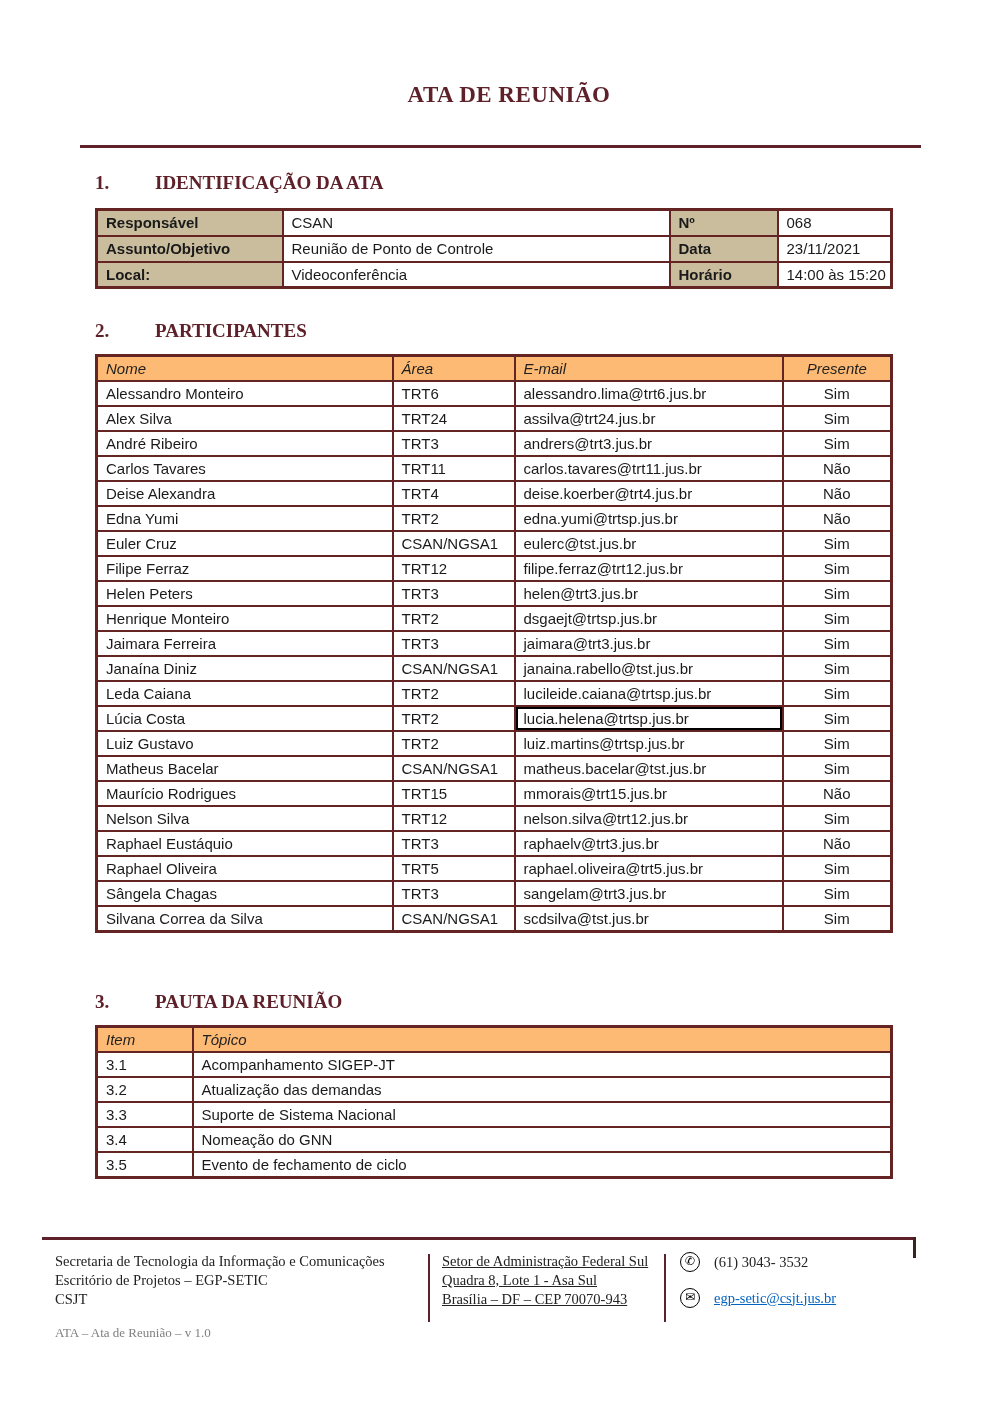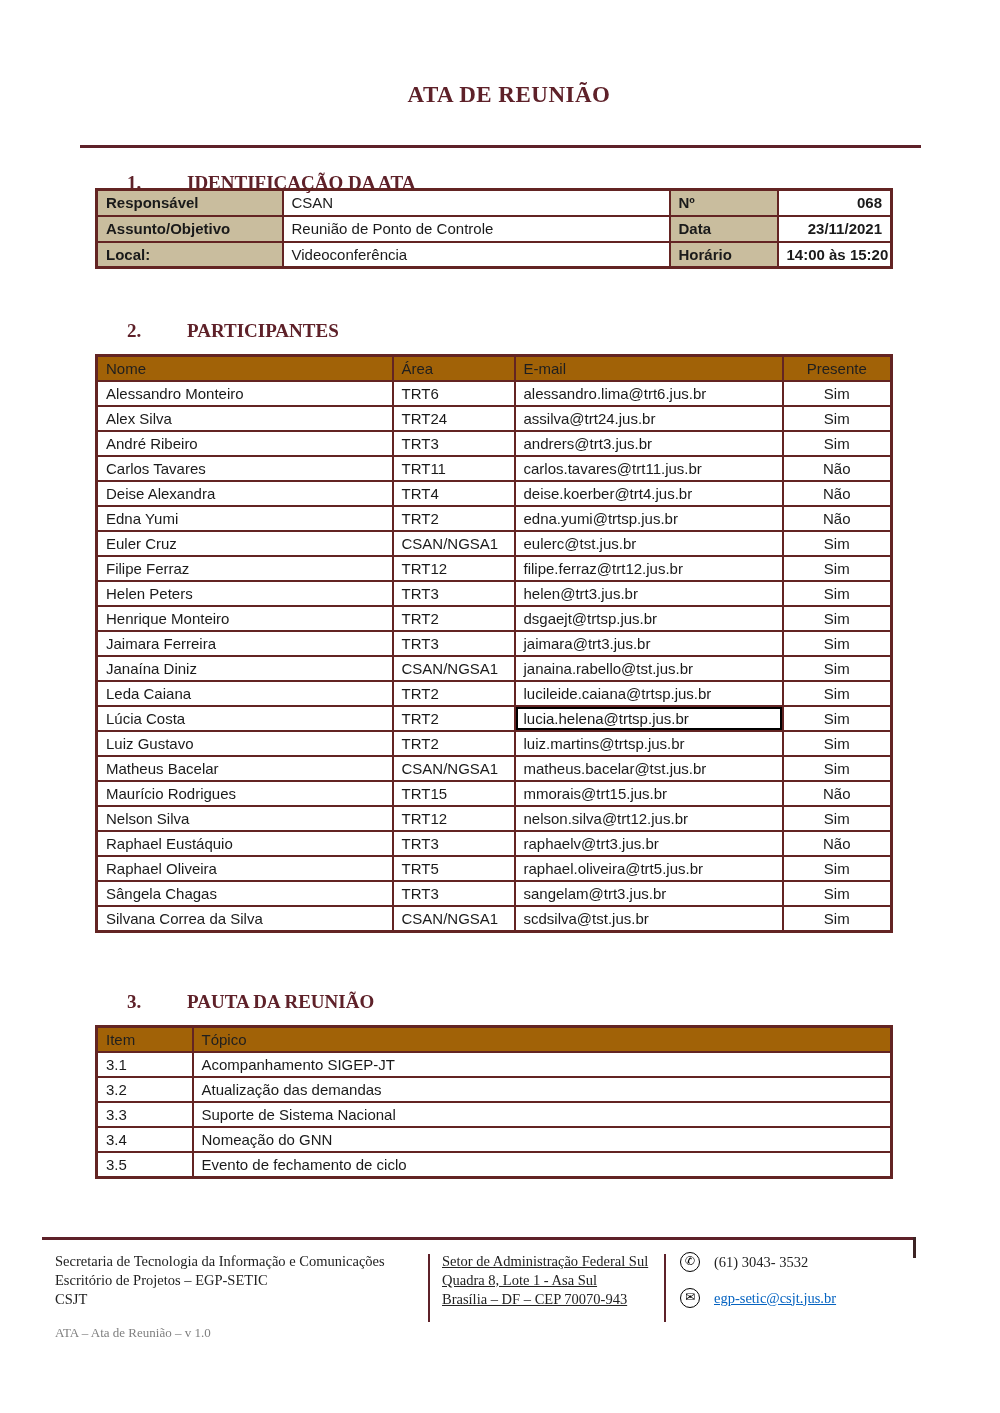--- a/index.html
+++ b/index.html
@@ -36,21 +36,20 @@
 
   
   .heading {
     position: absolute;
     left: 95px;
     font-family: "Liberation Serif", serif;
     font-size: 19px;
     font-weight: bold;
     color: #5e2129;
     white-space: nowrap;
-    margin-left: 32px;
   }
   .heading .hnum { display: inline-block; width: 60px; }
   #heading-1 { top: 172px; }
   #heading-2 { top: 320px; }
   #heading-3 { top: 991px; }
 
   
   table.doc {
     position: absolute;
     left: 95px;
@@ -64,29 +63,29 @@
     padding: 2px 8px;
     line-height: 19px;
     height: 24px;
     overflow: hidden;
     white-space: nowrap;
     text-align: left;
     font-weight: normal;
     vertical-align: middle;
   }
   table.doc { border: 3px solid #632423; }
-  th.hdr, td.hdr { background: #a16207; font-weight: bold; color: #1f1f1f; }
-
-  
-  #id-table { top: 188px; border-radius: 28px; }
+  th.hdr, td.hdr { background: #fdba74; font-weight: bold; color: #1f1f1f; font-style: italic; }
+
+  
+  #id-table { top: 208px; border-radius: 28px; }
   #id-table td { height: 26px; }
   #id-table td:nth-child(1), #id-table td:nth-child(3) {
     background: #c9bd9e; font-weight: bold;
   }
-  #id-table td:nth-child(4) { font-weight: bold; text-align: right; }
+  #id-table td:nth-child(4) { font-weight: normal; }
 
   
   #part-table { top: 354px; }
   #part-table th:nth-child(4), #part-table td:nth-child(4) { text-align: center; }
   #part-table td.boxed { box-shadow: inset 0 0 0 2px #000000; margin-left: 47px; }
 
   
   #agenda-table { top: 1025px; border-radius: 27px; }
 
   

